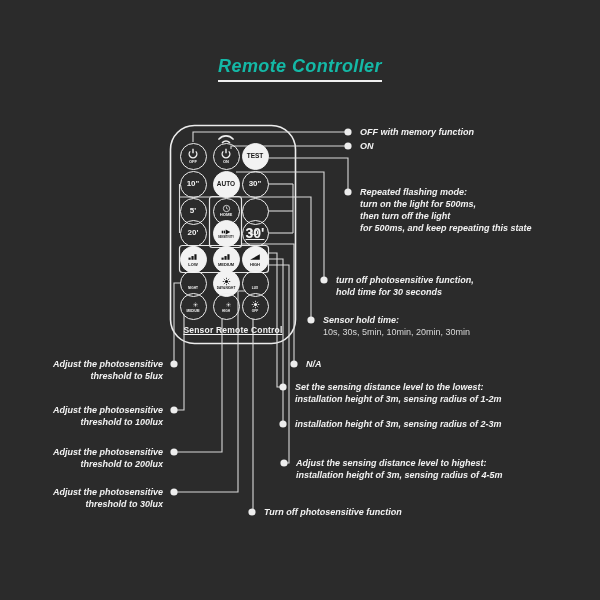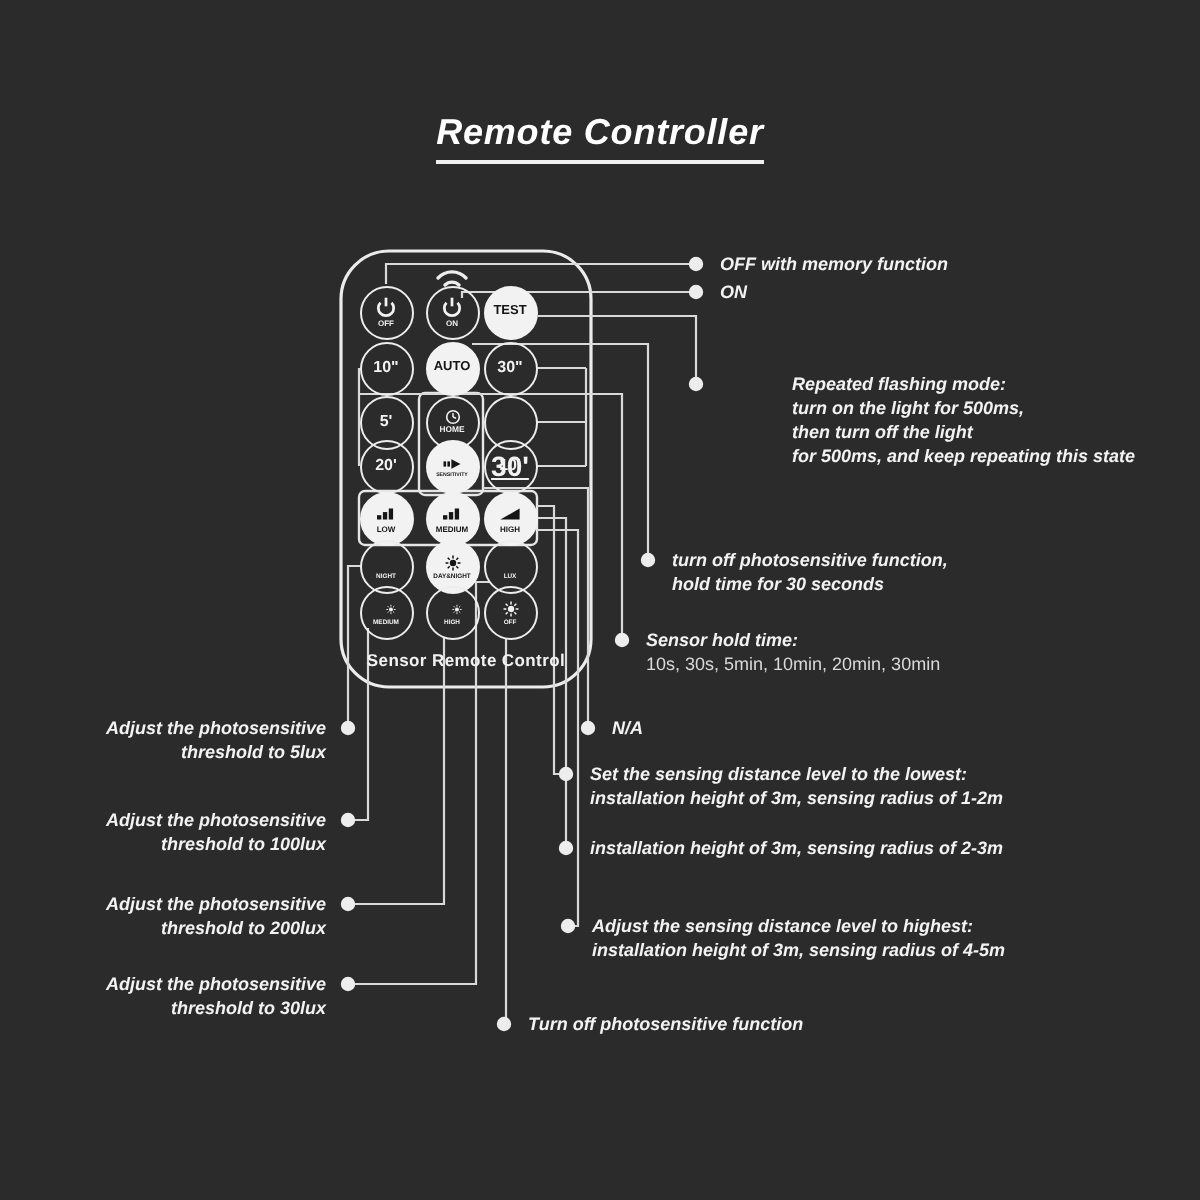--- a/index.html
+++ b/index.html
@@ -1,30 +1,30 @@
 <!DOCTYPE html>
 <html><head>
 <meta charset="utf-8">
 <style>
   html,body{margin:0;padding:0;background:#2b2b2b;}
   .stage{position:relative;width:600px;height:600px;overflow:hidden;
          font-family:"Liberation Sans",sans-serif;background:#2b2b2b;}
   .title{position:absolute;top:56px;left:0;width:100%;text-align:center;}
   .title span{display:inline-block;font-size:18px;font-weight:bold;font-style:italic;
-              color:#ffffff;border-bottom:2px solid #f0f0f0;padding-bottom:3px;letter-spacing:.4px;}
+              color:#14b8a6;border-bottom:2px solid #f0f0f0;padding-bottom:3px;letter-spacing:.4px;}
   #wires{position:absolute;left:0;top:0;}
   .btn{position:absolute;width:27px;height:27px;border-radius:50%;box-sizing:border-box;
        display:flex;flex-direction:column;align-items:center;justify-content:center;
        gap:0px;cursor:pointer;}
   .btn.outline{border:1.7px solid #ededed;color:#f2f2f2;background:transparent;}
   .btn.filled{background:#f2f2f2;color:#161616;border:1.7px solid #f2f2f2;}
   .blabel{font-weight:bold;line-height:1;white-space:nowrap;}
   .ic{display:block;}
   .footer-label{position:absolute;left:170px;top:325px;width:126px;text-align:center;
-                font-size:8.5px;font-weight:bold;color:#f2f2f2;letter-spacing:.2px;}
+                font-size:8.5px;font-weight:bold;color:#f2f2f2;letter-spacing:.2px;text-decoration:underline;}
   .note{position:absolute;color:#f2f2f2;font-size:9px;line-height:12px;white-space:nowrap;}
   .note div{font-style:italic;font-weight:bold;}
   .note div.plain{font-style:normal;font-weight:normal;color:#d9d9d9;}
   .note.left-side{text-align:right;}
 </style>
 </head>
 <body>
 
 <div class="stage" id="stage">
   <div class="title">
@@ -221,21 +221,21 @@
       </div>
     </div>
   <div class="footer-label">Sensor Remote Control</div>
   <div id="notes">
       <div class="note" style="left: 360px; top: 126px;">
         <div>OFF with memory function</div>
       </div>
       <div class="note" style="left: 360px; top: 140px;">
         <div>ON</div>
       </div>
-      <div class="note" style="left: 360px; top: 186px; margin-left: 36px;">
+      <div class="note" style="left: 360px; top: 186px;">
         <div>Repeated flashing mode:</div>
         <div>turn on the light for 500ms,</div>
         <div>then turn off the light</div>
         <div>for 500ms, and keep repeating this state</div>
       </div>
       <div class="note" style="left: 336px; top: 274px;">
         <div>turn off photosensitive function,</div>
         <div>hold time for 30 seconds</div>
       </div>
       <div class="note" style="left: 323px; top: 314px;">

